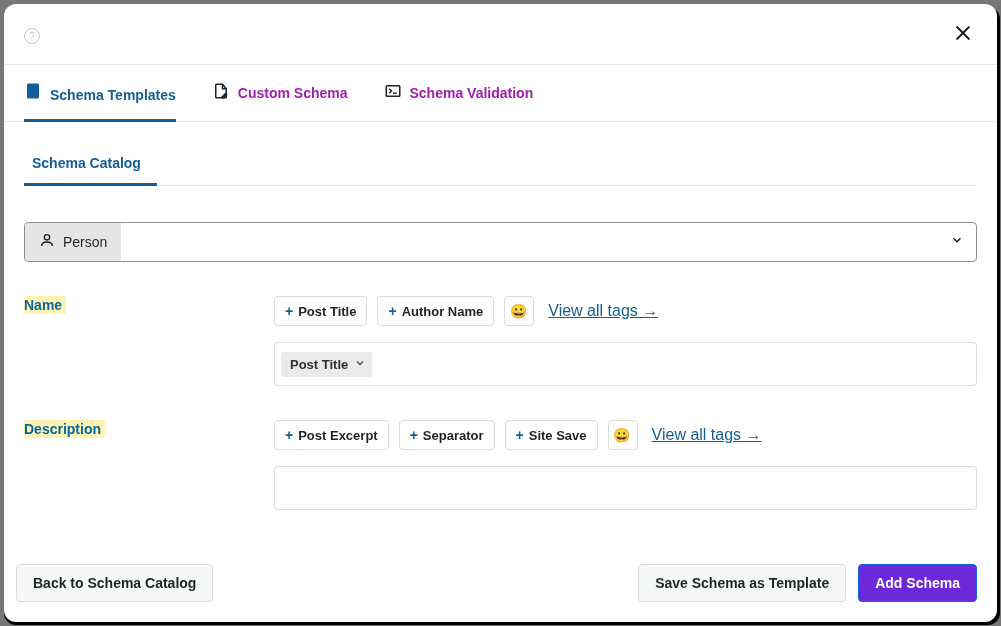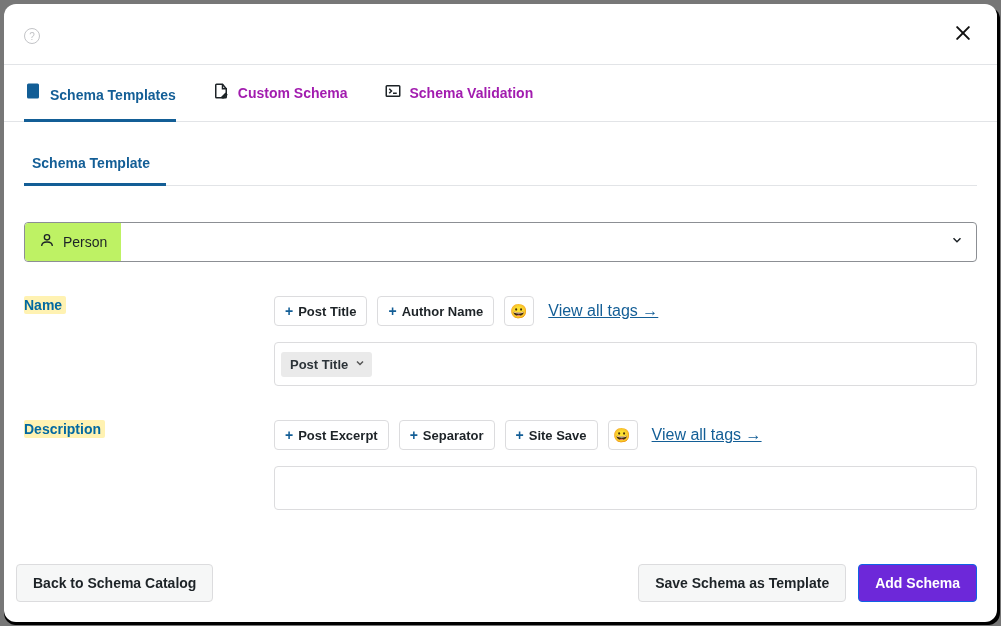--- a/index.html
+++ b/index.html
@@ -124,21 +124,21 @@
     cursor: pointer;
   }
   .schema-select-left {
     display: flex;
     align-items: center;
     gap: 8px;
     height: 100%;
     padding: 0 14px 0 14px;
   }
   .schema-select-left.hl {
-    background: #bef264;
+    background: #e5e5e5;
     border-top-left-radius: 3px;
     border-bottom-left-radius: 3px;
   }
   .schema-select-left svg { width:16px; height:16px; }
   .schema-select-text { font-size: 14px; color:#1d2327; }
   .schema-select-chevron { padding: 0 12px; color:#111; }
 
   
   .field-row {
     display: flex;
@@ -294,21 +294,21 @@
             <line x1="12" y1="15" x2="17" y2="15"></line>
           </svg>
       </span>
       <span>Schema Validation</span>
     </div>
   </div>
 
   <div class="modal-body">
 
     <div class="sub-tabs">
-      <div class="sub-tab">Schema Template</div>
+      <div class="sub-tab">Schema Catalog</div>
     </div>
 
     <div class="schema-select">
       <div class="schema-select-left hl">
         <span>
           <svg viewBox="0 0 24 24" fill="none" stroke="#1d2327" stroke-width="2">
               <circle cx="12" cy="8" r="4"></circle>
               <path d="M4 21c0-4 4-6 8-6s8 2 8 6"></path>
             </svg>
         </span>

